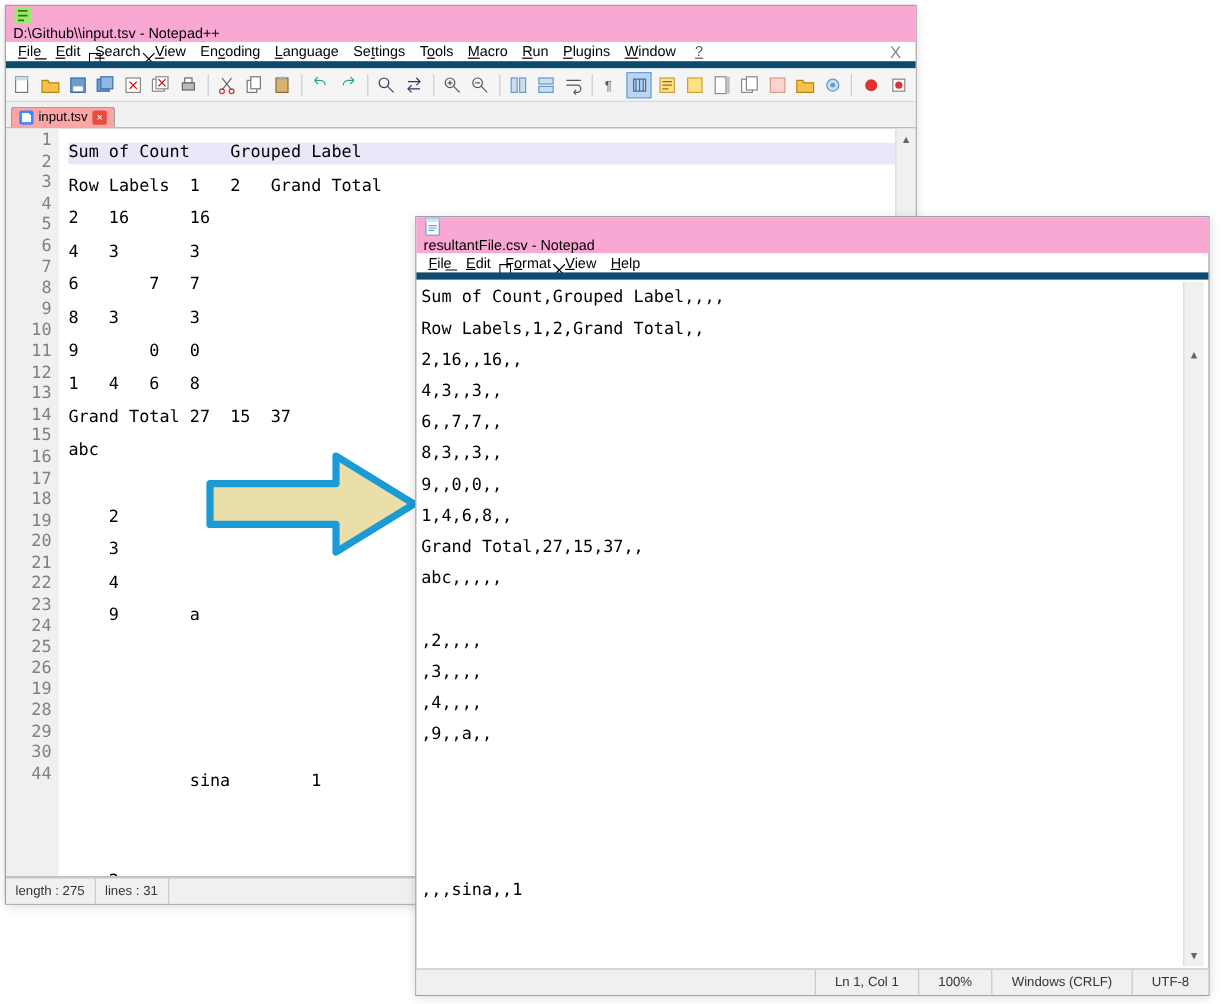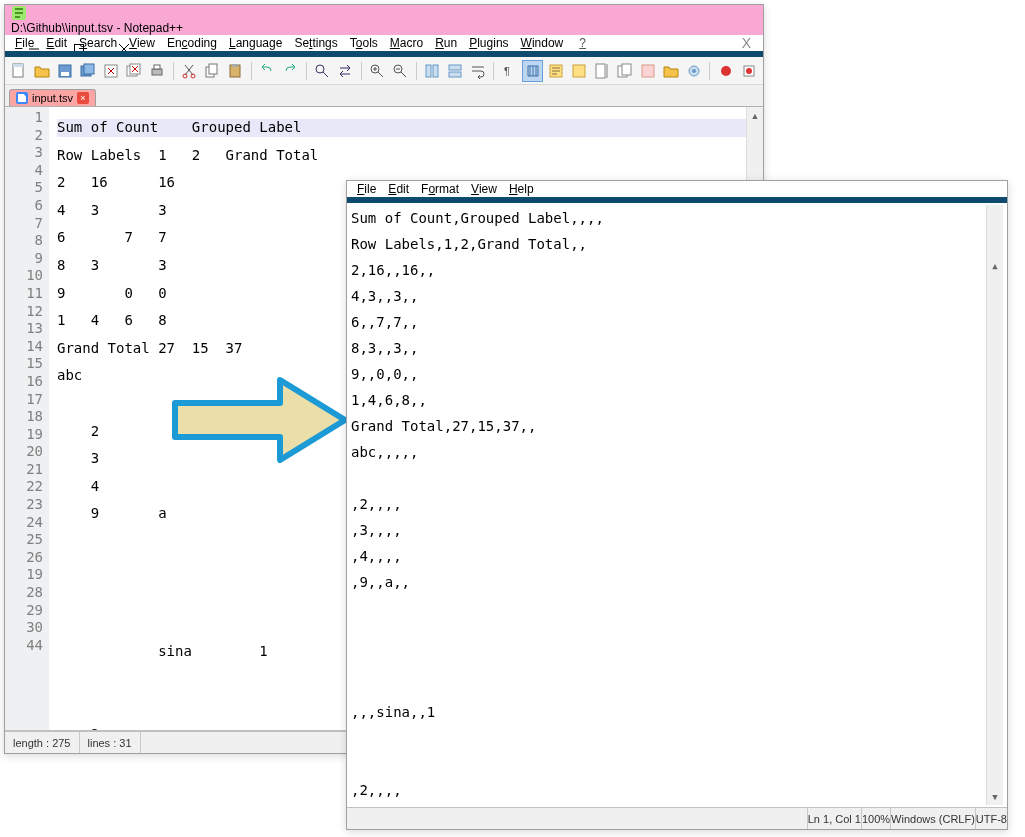--- a/index.html
+++ b/index.html
@@ -38,21 +38,21 @@
   .vscroll { width:17px; background:#f0f0f0; border-left:1px solid #ddd; position:relative; }
   .vscroll .vup, .vscroll .vdn { height:17px; display:flex; align-items:center; justify-content:center; color:#666; font-size:9px;}
   .vscroll .vdn { position:absolute; bottom:0; left:0; right:0;}
   .statusbar { height:22px; background:#f0f0f0; display:flex; align-items:center; font-size:11px; color:#333; border-top:1px solid #c0c0c0;}
   .statusbar .cell { padding:0 8px; border-right:1px solid #c8c8c8; height:100%; display:flex; align-items:center;}
   .statusbar .spacer { flex:1; }
   
   .np { left:346px; top:180px; width:662px; height:650px; }
   .np .content { flex:1; font-family:Consolas, monospace; font-size:14px; line-height:26px; padding:2px 4px; white-space:pre; overflow:hidden; display:flex;}
   .np .txt { flex:1; }
-  .np .statusbar .cell { border-left:1px solid #c8c8c8; border-right:none; padding:0 0;text-align:right;}
+  .np .statusbar .cell { border-left:1px solid #c8c8c8; border-right:none; padding:0 16px;text-align:right;}
   
   .arrow { position:absolute; left:170px; top:375px; width:180px; height:90px; }
 </style>
 </head>
 <body>
 <div class="wrap">
 
 <div class="win npp">
   <div class="titlebar">
     <span class="ticon">
@@ -331,20 +331,47 @@
     <span class="spacer"></span>
     <span class="cell">Ln : 1   Col : 1   Pos : 1</span>
   </div>
 </div>
 
 <svg class="arrow" viewBox="0 0 180 90">
   <path d="M5 28 H110 V5 L175 45 L110 85 V62 H5 Z" fill="#eadfa8" stroke="#1b9ad6" stroke-width="6" stroke-linejoin="round"></path>
 </svg>
 
 <div class="win np">
+  <div class="titlebar">
+    <span class="ticon">
+      <svg viewBox="0 0 16 16">
+            <rect x="2" y="1" width="11" height="14" fill="#fff" stroke="#6aa0da"></rect>
+            <rect x="2" y="1" width="11" height="3" fill="#cfe4f8"></rect>
+            <path d="M4 7h7M4 9h7M4 11h5" stroke="#6aa0da"></path>
+          </svg>
+    </span>
+    <span class="ttext">resultantFile.csv - Notepad</span>
+    <div class="winbtns">
+      <div class="winbtn">
+            <svg viewBox="0 0 10 10">
+              <path d="M0 5h10" stroke="#000"></path>
+            </svg>
+          </div>
+      <div class="winbtn">
+            <svg viewBox="0 0 10 10">
+              <rect x="0.5" y="0.5" width="9" height="9" fill="none" stroke="#000"></rect>
+            </svg>
+          </div>
+      <div class="winbtn">
+            <svg viewBox="0 0 10 10">
+              <path d="M0 0l10 10M10 0L0 10" stroke="#000"></path>
+            </svg>
+          </div>
+    </div>
+  </div>
   <div class="menubar">
     <span class="mitem"><u>F</u>ile</span>
     <span class="mitem"><u>E</u>dit</span>
     <span class="mitem">F<u>o</u>rmat</span>
     <span class="mitem"><u>V</u>iew</span>
     <span class="mitem"><u>H</u>elp</span>
   </div>
   <div class="content">
     <div class="txt" id="nptxt">Sum of Count,Grouped Label,,,,
 Row Labels,1,2,Grand Total,,

